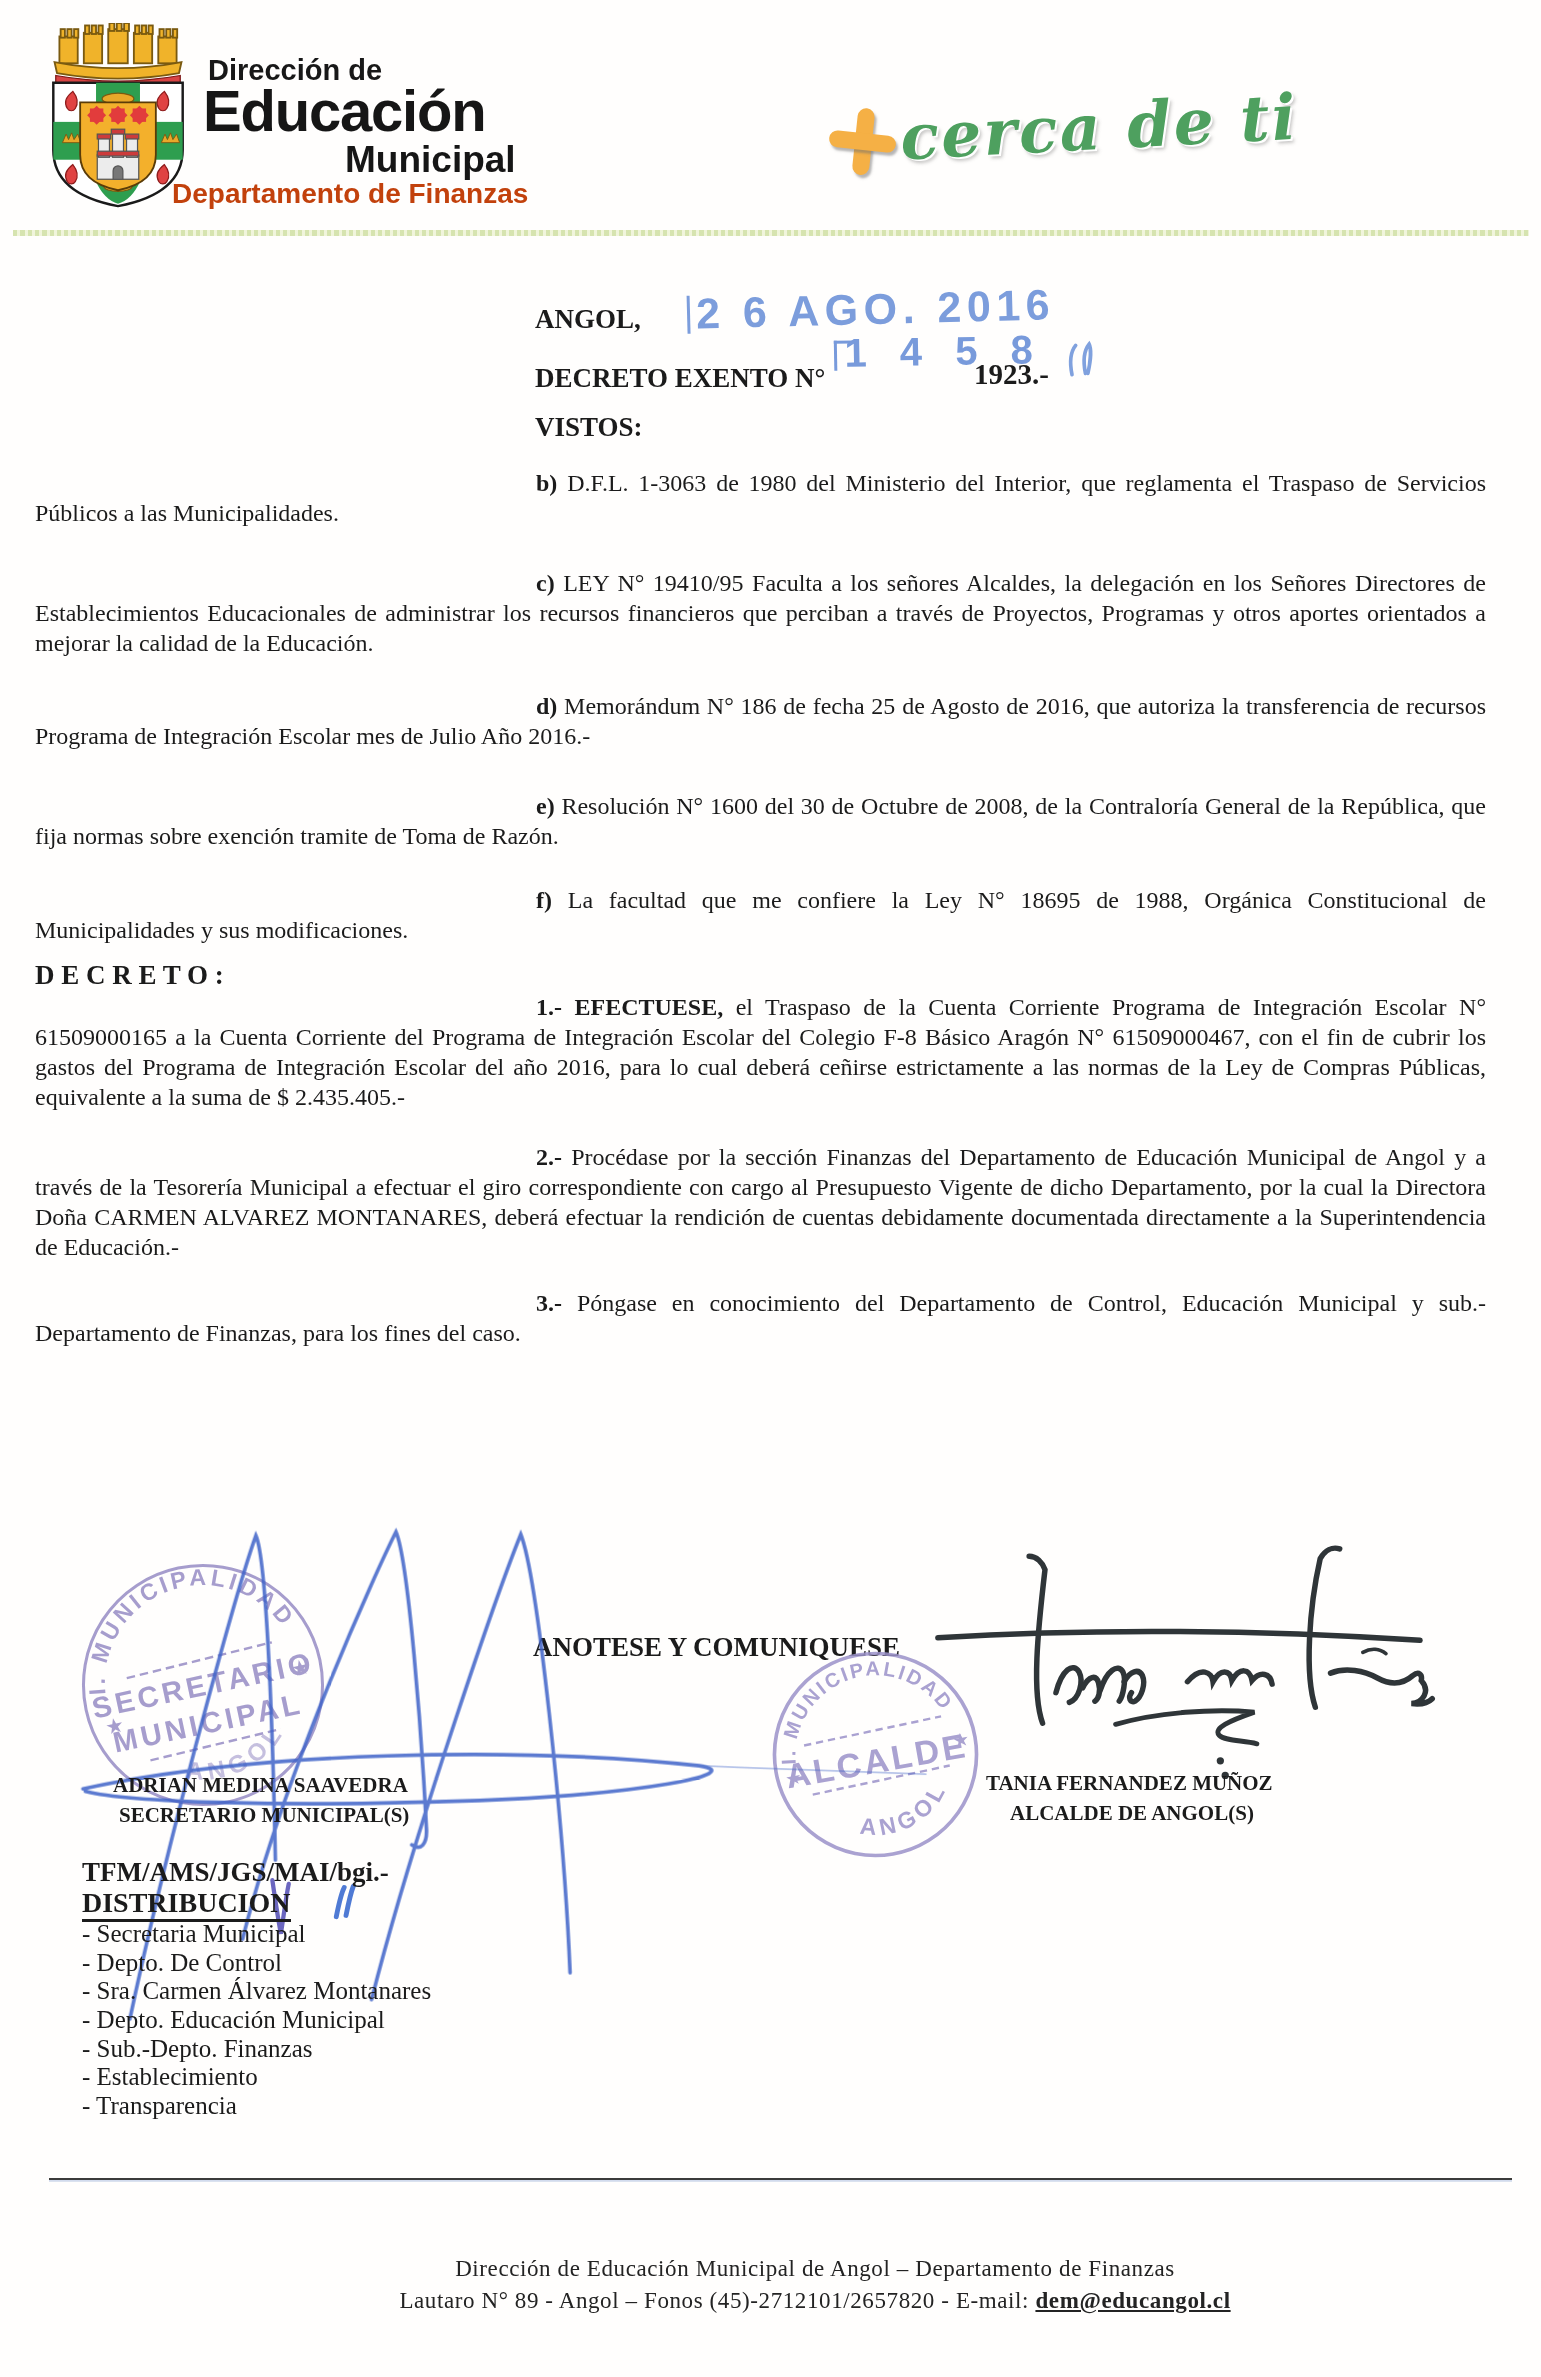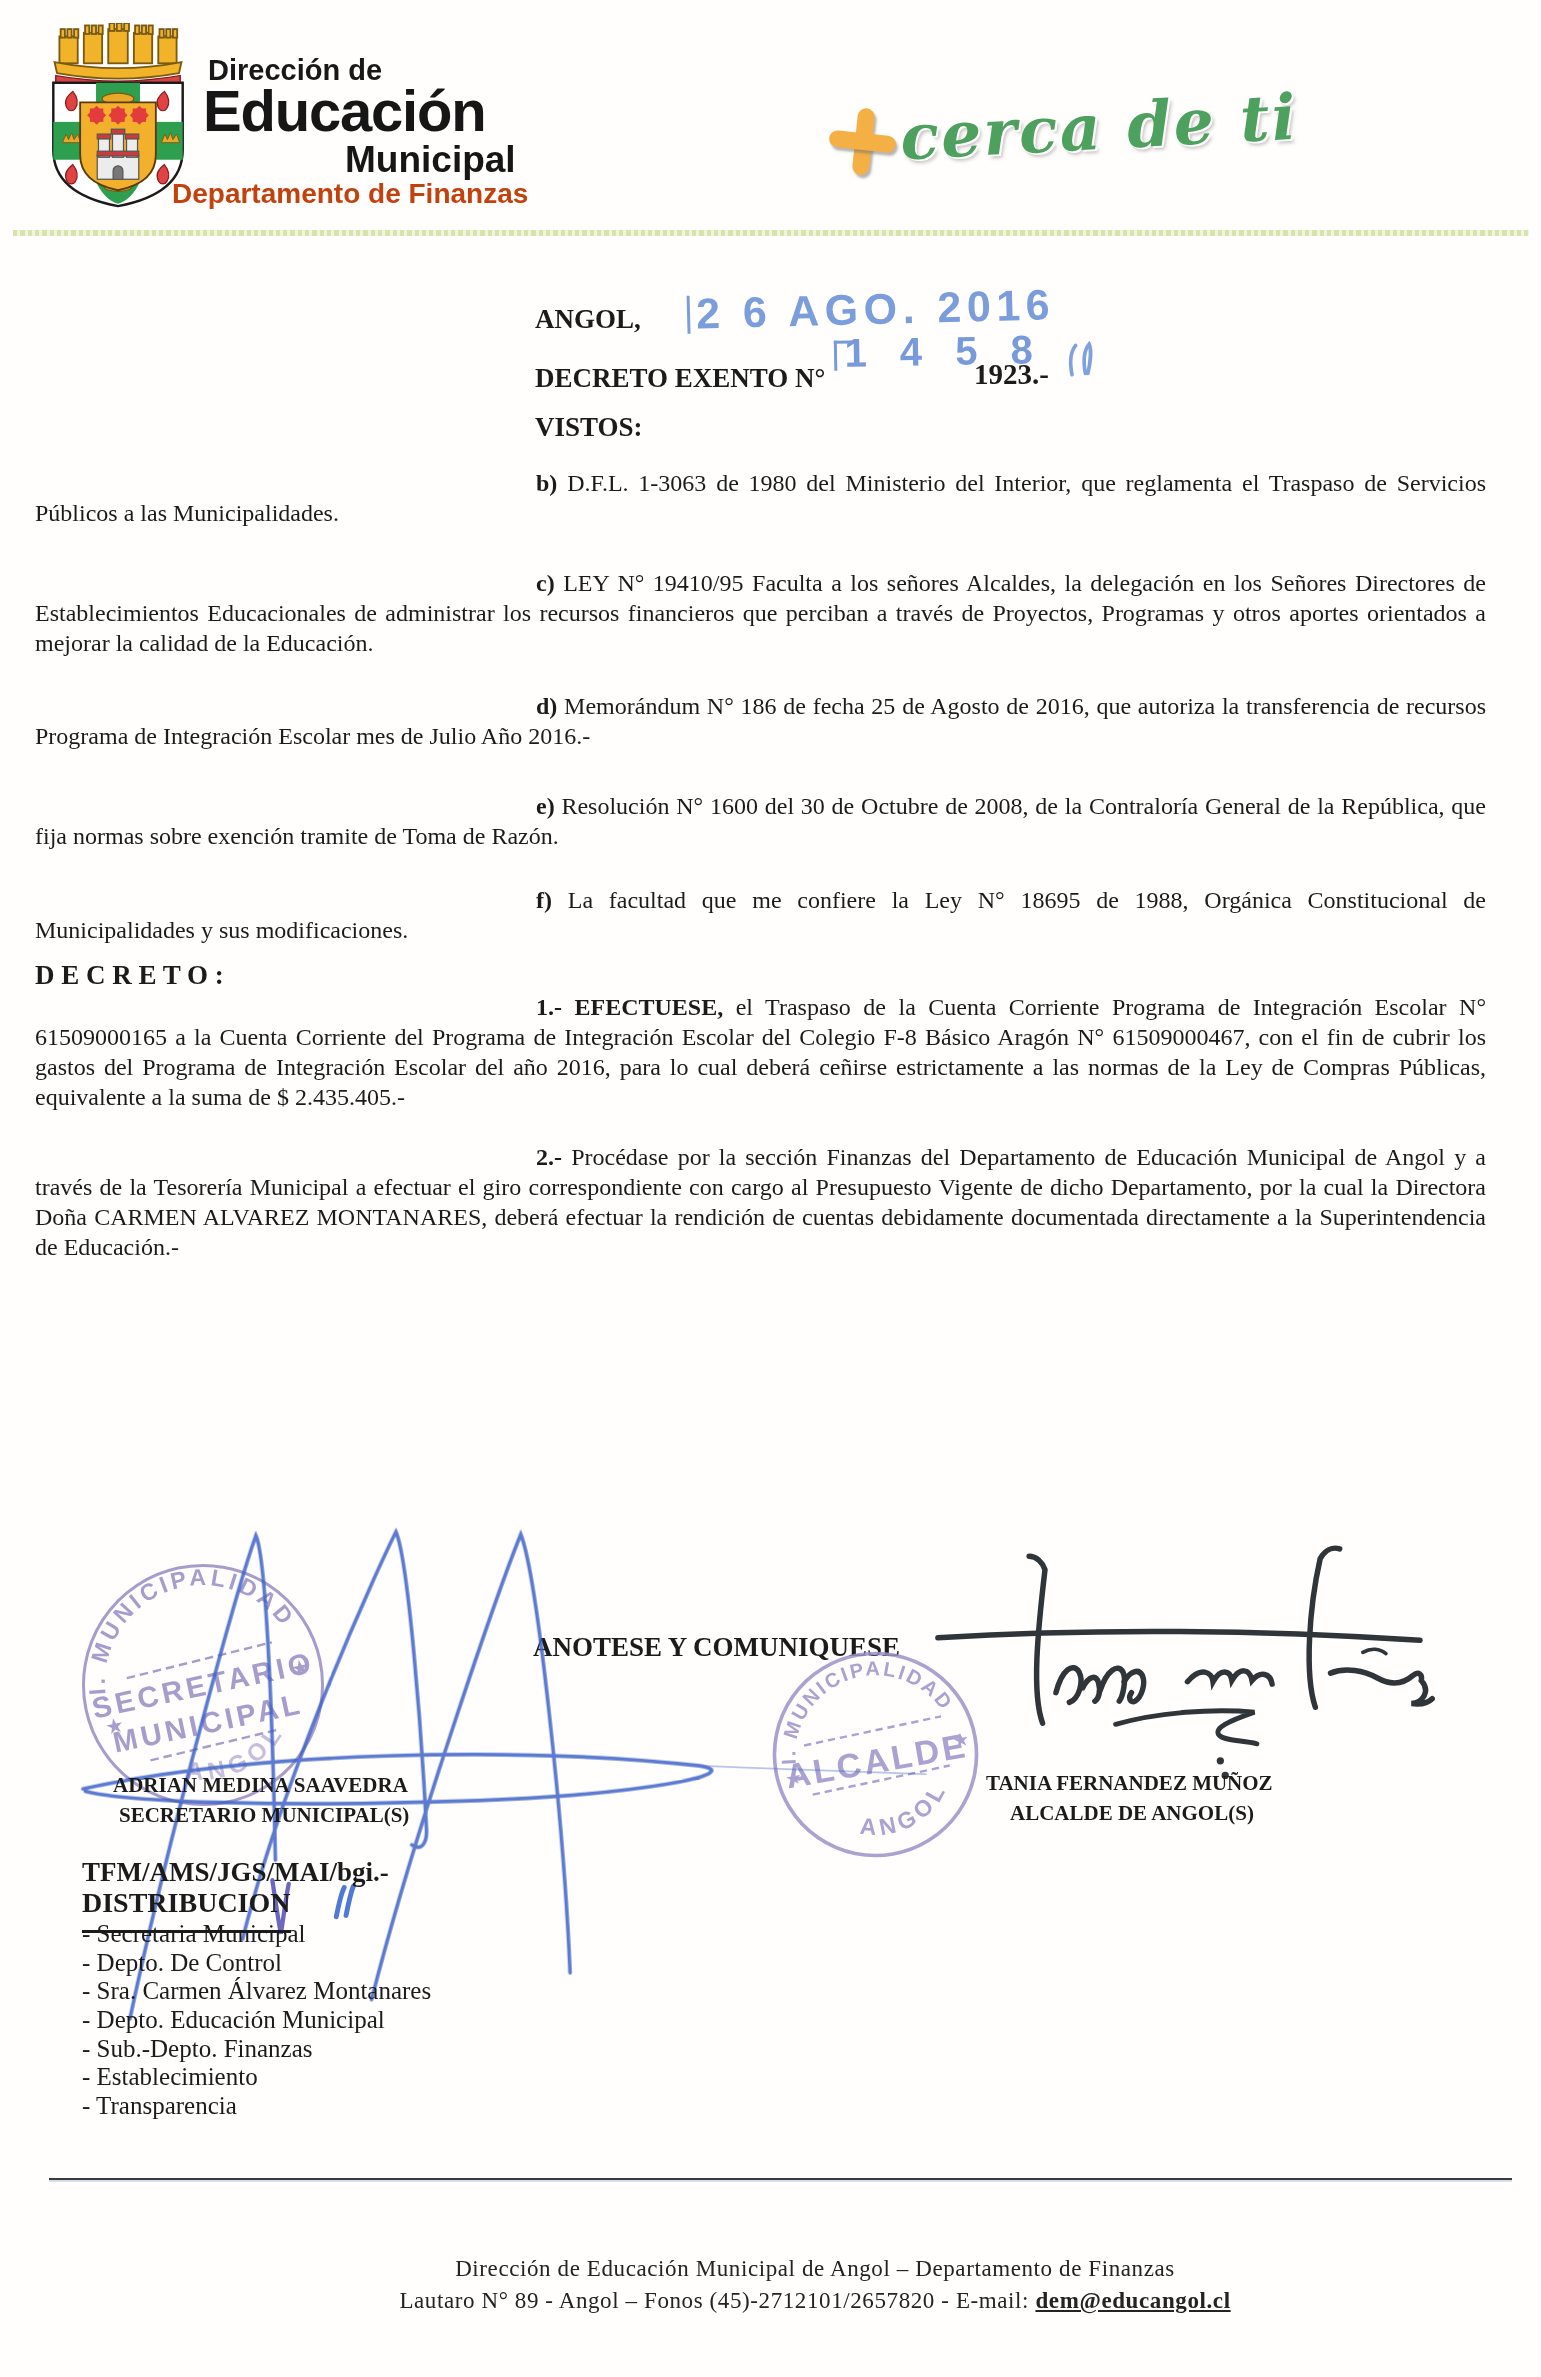--- a/index.html
+++ b/index.html
@@ -39,21 +39,21 @@
   .mbA{margin-bottom:51px!important;} .mbB{margin-bottom:40px!important;} .mbC{margin-bottom:33px!important;}
   .mbD{margin-bottom:40px!important;} .mbE{margin-bottom:34px!important;} .mbF{margin-bottom:13.4px!important;}
   .dheading{margin:0 0 52px 501px;font-weight:bold;font-size:27px;line-height:34px;text-indent:0!important;}
   .mb1{margin-bottom:30px!important;} .mb2{margin-bottom:26px!important;}
   
   .order{left:533px;top:1620px;font-weight:bold;font-size:27px;margin-top:12px;}
   .sig-name{font-weight:bold;font-size:21px;white-space:nowrap;}
   .l-name{left:113px;top:1773px;} .l-title{left:119px;top:1803px;}
   .r-name{left:986px;top:1771px;} .r-title{left:1010px;top:1801px;}
   .refs{left:82px;top:1857px;font-weight:bold;font-size:27px;}
-  .dist-title{left:82px;top:1887px;font-weight:bold;font-size:28px;border-bottom:3.7px solid #1b1b1b;padding-bottom:11px;}
+  .dist-title{left:82px;top:1887px;font-weight:bold;font-size:28px;border-bottom:3.7px solid #1b1b1b;padding-bottom:0;}
   .dist-item{left:82px;font-size:25px;white-space:nowrap;}
   
   .rule{left:49px;top:2178px;width:1463px;height:1.8px;background:#3b3b3b;box-shadow:0 1.8px 0 rgba(125,155,205,.35);}
   .footer{left:0;top:2253px;width:1542px;text-align:center;font-size:23px;line-height:32px;color:#232323;letter-spacing:0.6px;padding-left:44px;}
   .footer .email{font-weight:bold;text-decoration:underline;}
   svg text{font-family:"Liberation Sans",sans-serif;}
   .stamp-svg{pointer-events:none;}
 </style>
 </head>
 <body>
@@ -157,20 +157,21 @@
     <p class="mbB"><span class="lead">b)</span> <span>D.F.L. 1-3063 de 1980 del Ministerio del Interior, que reglamenta el Traspaso de Servicios Públicos a las Municipalidades.</span></p>
     <p class="mbC"><span class="lead">c)</span> <span>LEY N° 19410/95 Faculta a los señores Alcaldes, la delegación en los Señores  Directores de Establecimientos Educacionales  de administrar los recursos  financieros que perciban a través de Proyectos,  Programas y otros aportes orientados a mejorar la calidad de la  Educación.</span></p>
     <p class="mbD"><span class="lead">d)</span> <span>Memorándum N° 186 de  fecha 25 de Agosto de 2016,  que autoriza  la transferencia de recursos Programa de Integración Escolar  mes de Julio Año 2016.-</span></p>
     <p class="mbE"><span class="lead">e)</span> <span>Resolución N° 1600 del 30 de Octubre de 2008, de la  Contraloría General de la República, que fija normas sobre exención tramite de Toma de Razón.</span></p>
     <p class="mbF"><span class="lead">f)</span> <span>La  facultad  que  me  confiere  la   Ley  N°  18695  de  1988,  Orgánica  Constitucional  de Municipalidades y sus modificaciones.</span></p>
 
     <p class="dheading">D E C R E T O :</p>
 
     <p class="mb1"><span class="lead">1.- EFECTUESE,</span> <span>el Traspaso de la Cuenta Corriente Programa de Integración Escolar N° 61509000165 a la Cuenta  Corriente del Programa de Integración Escolar del Colegio F-8 Básico Aragón  N° 61509000467, con  el  fin de  cubrir  los  gastos  del Programa de Integración Escolar del año 2016,  para lo cual deberá ceñirse estrictamente a las normas de la Ley de Compras Públicas, equivalente a la suma de $ 2.435.405.-</span></p>
     <p class="mb2"><span class="lead">2.-</span> <span>Procédase por la sección Finanzas del Departamento de Educación Municipal de Angol y a través de la Tesorería Municipal a efectuar el giro correspondiente con cargo al Presupuesto Vigente de dicho Departamento, por la cual la Directora  Doña CARMEN ALVAREZ MONTANARES, deberá efectuar la  rendición de cuentas debidamente documentada directamente a la Superintendencia de Educación.-</span></p>
+    <p><span class="lead">3.-</span> <span>Póngase en conocimiento del Departamento de Control, Educación Municipal y sub.- Departamento de Finanzas, para los fines del caso.</span></p>
   </div>
 
   <div class="abs order">ANOTESE Y COMUNIQUESE</div>
 
   <svg class="abs stamp-svg" style="left:78px;top:1560px;transform:rotate(-12deg);" width="250" height="250" viewBox="0 0 410 410" opacity="0.8">
     <circle cx="205" cy="205" r="196" fill="none" stroke="#9186c2" stroke-width="5"></circle>
     <defs>
       <path id="arcTopL" d="M48,232 A160,160 0 1 1 362,232"></path>
       <path id="arcBotL" d="M85,300 A150,150 0 0 0 325,300"></path>
     </defs>

